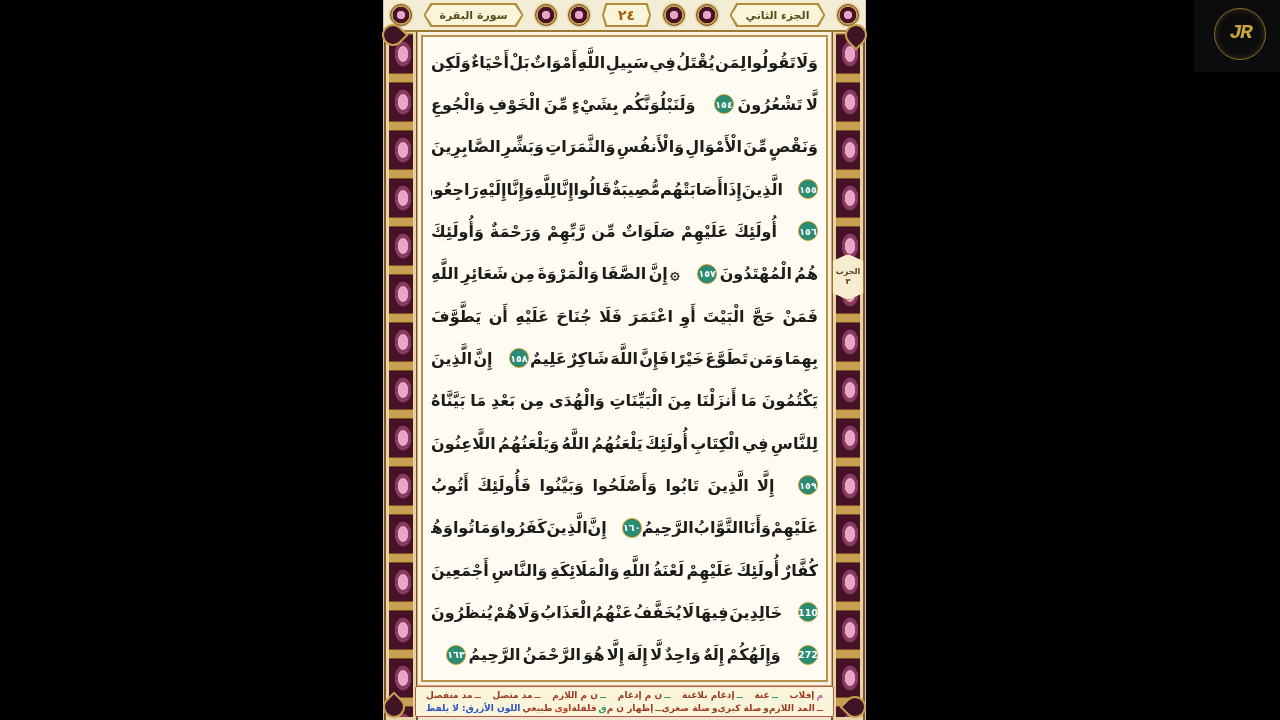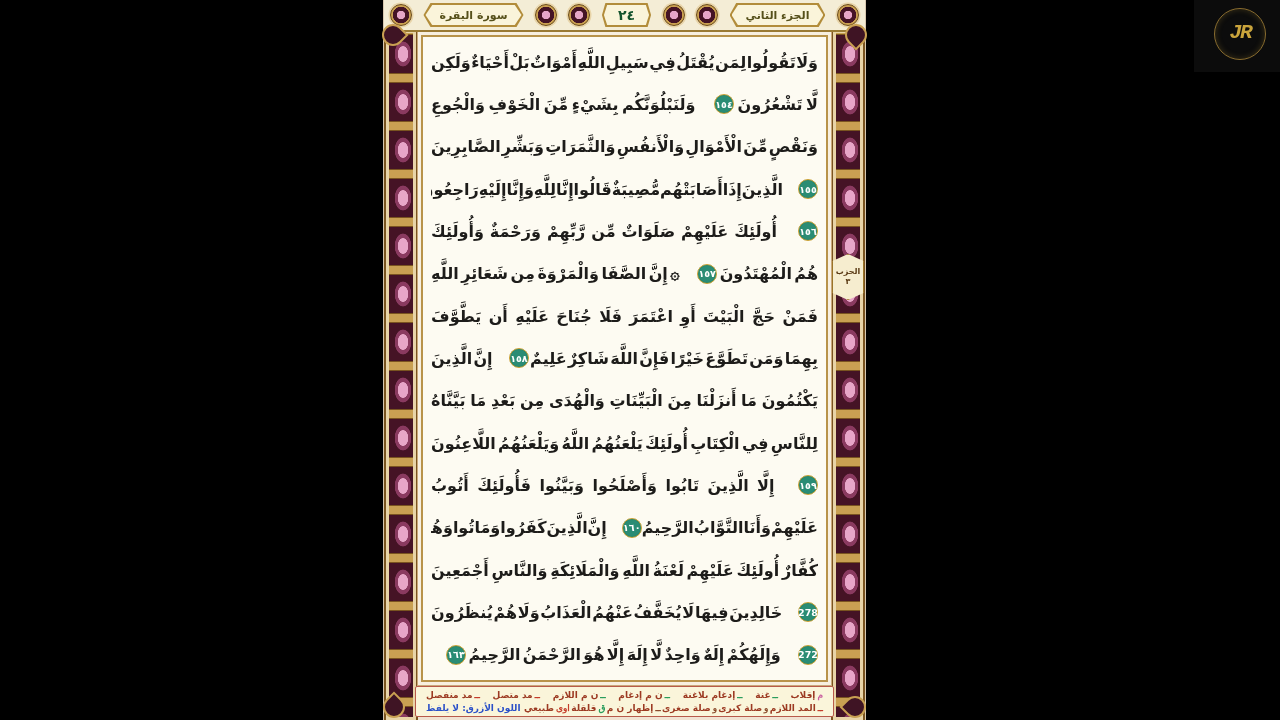--- a/index.html
+++ b/index.html
@@ -38,21 +38,21 @@
     display:flex; align-items:center; justify-content:space-between; padding:0 6px; z-index:3; }
   .medallion { width:22px; height:22px; border-radius:50%; flex:0 0 auto;
     background:radial-gradient(circle at 50% 50%, #e7a6c8 0 4px, #451325 4.5px 8px, #c9a052 8.5px);
     border:1px solid #6b4a16; box-shadow:0 0 0 1.5px #e8d4a8; }
   .cart { flex:0 0 auto; background:#b28c3a; padding:2px;
     clip-path:polygon(7% 0,93% 0,100% 50%,93% 100%,7% 100%,0 50%); }
   .cart-in { display:flex; align-items:center; justify-content:center;
     background:#faf4da; padding:2px 14px; min-height:20px;
     clip-path:polygon(7% 0,93% 0,100% 50%,93% 100%,7% 100%,0 50%); }
   .hdr-label { font-size:11px; font-weight:bold; color:#56501a; white-space:nowrap; }
-  .hdr-num { font-size:14px; font-weight:bold; color:#14532d; }
+  .hdr-num { font-size:14px; font-weight:bold; color:#a16207; }
 
   
   .finial { position:absolute; width:22px; height:22px; background:#3f1424;
     border:2px solid #c9a052; z-index:4; }
   .f-tl { left:-2px; top:24px; border-radius:0 50% 50% 50%; transform:rotate(135deg); }
   .f-tr { right:-2px; top:24px; border-radius:0 50% 50% 50%; transform:rotate(-135deg); }
   .f-bl { left:-1px; bottom:2px; border-radius:0 50% 50% 50%; transform:rotate(45deg); }
   .f-br { right:-1px; bottom:2px; border-radius:0 50% 50% 50%; transform:rotate(-45deg); }
 
   
@@ -78,21 +78,21 @@
     border:1.5px solid #c9a032; color:#fff; font-size:9.5px; font-weight:bold;margin-left:15px; }
 
   
   .legend { position:absolute; left:31px; right:31px; bottom:3px; height:31px;
     background:#faf5da; border:1.5px solid #b85a4a; border-radius:2px;
     display:flex; flex-direction:column; justify-content:space-evenly;
     padding:1px 10px; direction:rtl; z-index:3; }
   .lrow { display:flex; flex-direction:row; justify-content:space-between; align-items:center; }
   .litem { display:inline-flex; align-items:center; gap:2px;
     font-size:9px; font-weight:bold; color:#9c3a22; white-space:nowrap; }
-  .mk { font-size:9px; font-weight:bold;font-family:Liberation Serif, serif; }
+  .mk { font-size:9px; font-weight:bold; }
   .mk-pink   { color:#c85c9e; }
   .mk-green  { color:#2a9d5c; }
   .mk-red    { color:#c43c2a; }
   .mk-maroon { color:#8a4a2a; }
   .lg-blue   { color:#2a50c8;text-align:center; }
 </style>
 </head>
 <body>
 
 <div class="stage">
@@ -282,21 +282,21 @@
           <span class="w">كُفَّارٌ</span>
           <span class="w">أُولَئِكَ</span>
           <span class="w">عَلَيْهِمْ</span>
           <span class="w">لَعْنَةُ</span>
           <span class="w">اللَّهِ</span>
           <span class="w">وَالْمَلَائِكَةِ</span>
           <span class="w">وَالنَّاسِ</span>
           <span class="w">أَجْمَعِينَ</span>
         </div>
       <div class="quran-line">
-          <span class="ayah-num">278</span>
+          <span class="ayah-num">110</span>
           <span class="w">خَالِدِينَ</span>
           <span class="w">فِيهَا</span>
           <span class="w">لَا</span>
           <span class="w">يُخَفَّفُ</span>
           <span class="w">عَنْهُمُ</span>
           <span class="w">الْعَذَابُ</span>
           <span class="w">وَلَا</span>
           <span class="w">هُمْ</span>
           <span class="w">يُنظَرُونَ</span>
         </div>

